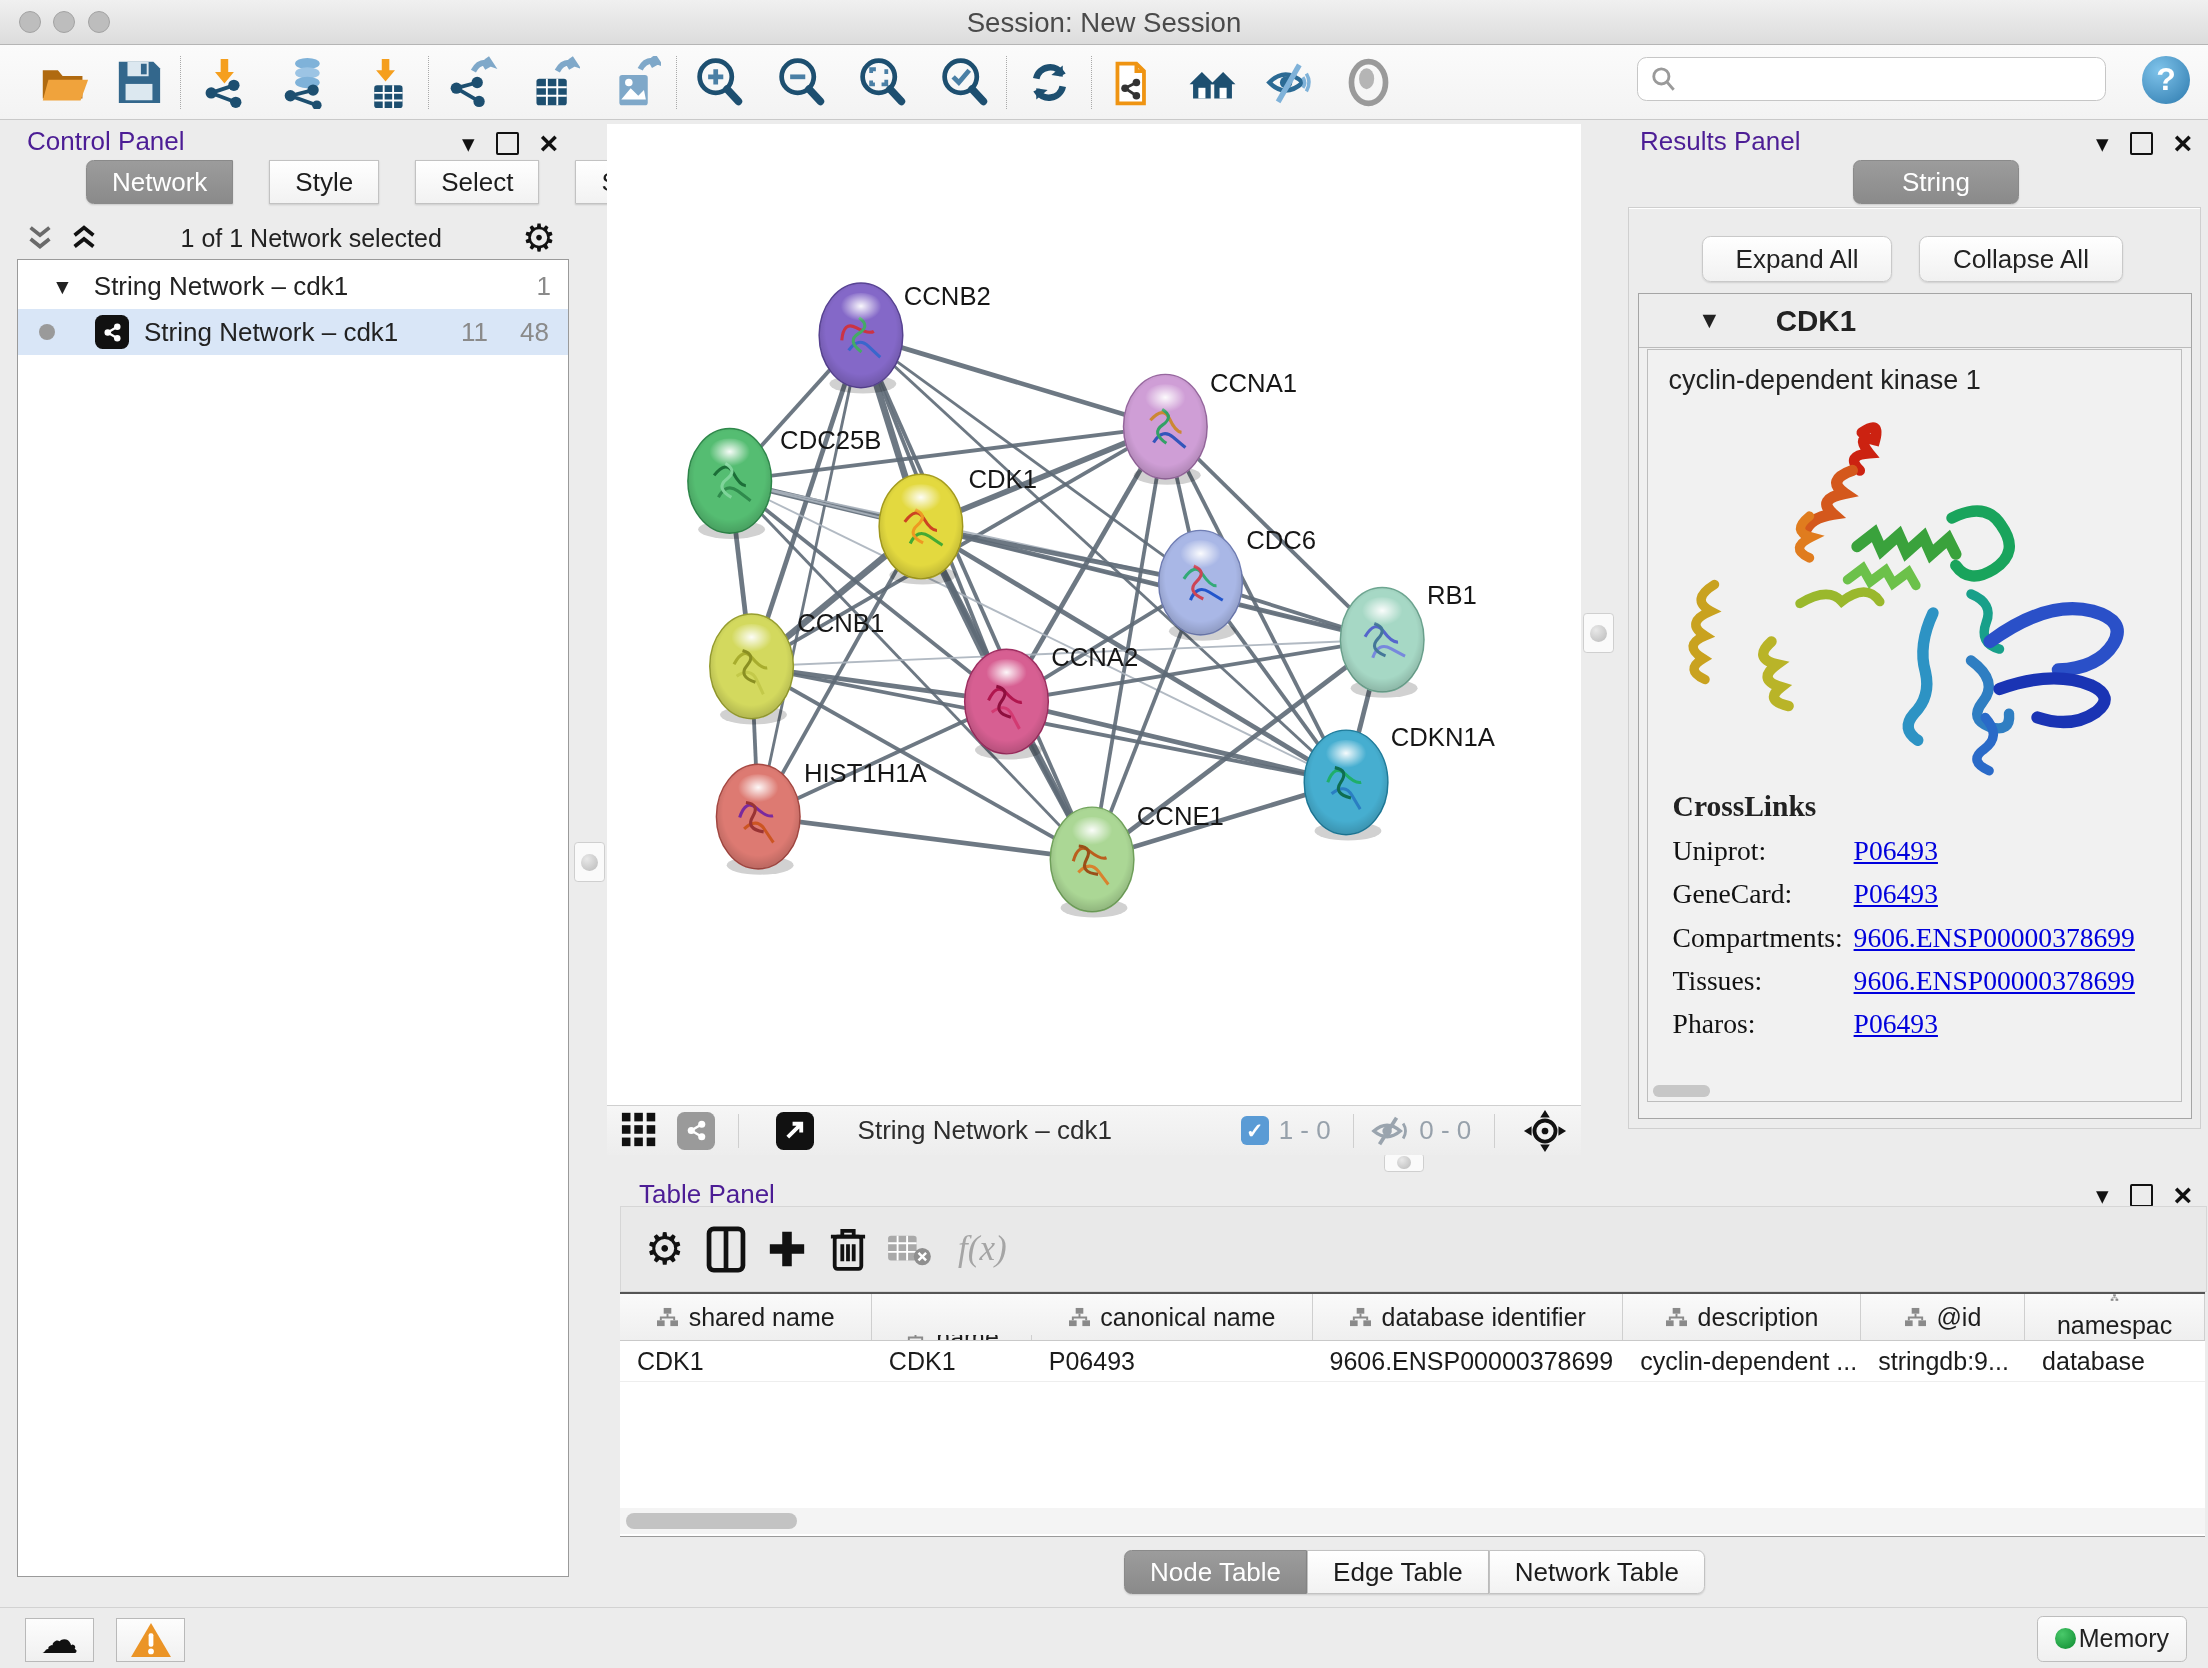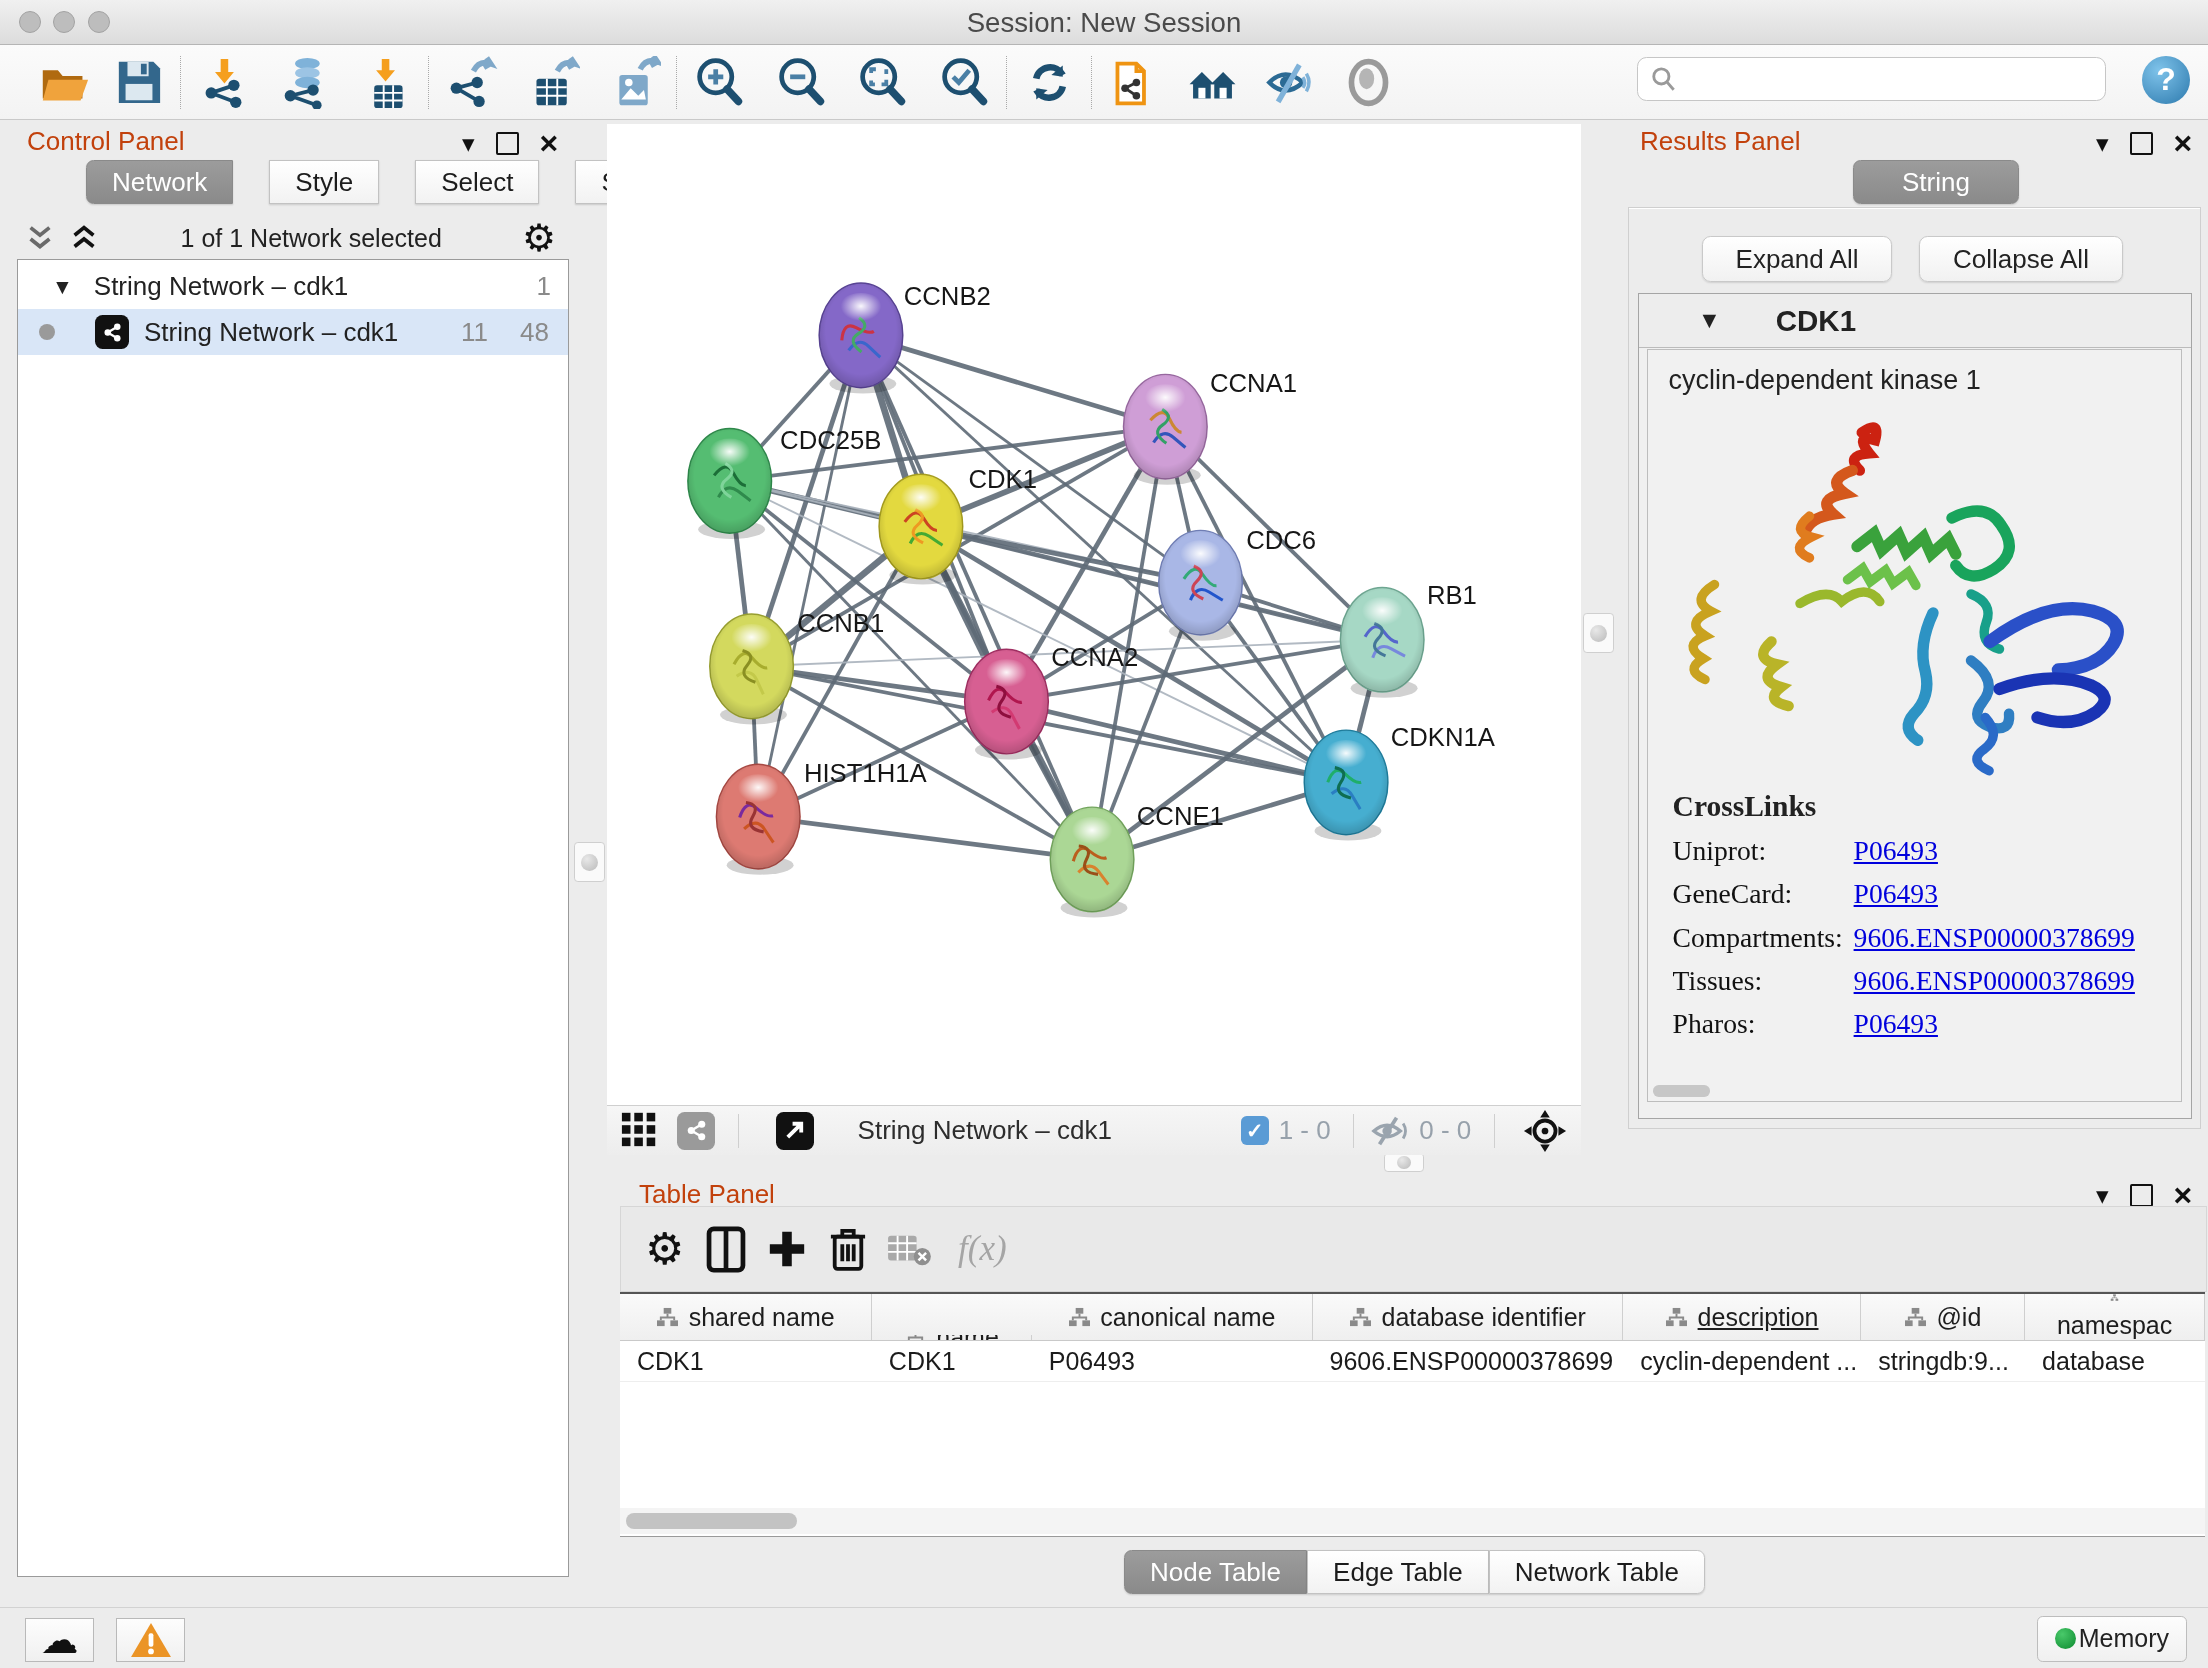--- a/index.html
+++ b/index.html
@@ -17,21 +17,21 @@
     background:linear-gradient(#fbfbfb,#f3f3f3);border-bottom:1px solid #c9c9c9;
     display:flex;align-items:center;}
   .tb-icon{width:53px;height:53px;display:flex;align-items:center;justify-content:center;flex:0 0 auto;}
   .tb-sep{width:1px;height:53px;border-left:1.9px dotted #a9a9a9;margin:0 15px;flex:0 0 auto;}
   .search-box{position:absolute;left:1637px;top:12.4px;width:469px;height:44px;background:#fff;
     border:1.9px solid #c6c6c6;border-radius:9.5px;display:flex;align-items:center;padding-left:11.4px;box-sizing:border-box;}
   .help-circle{position:absolute;left:2142px;top:10.5px;width:48px;height:48px;border-radius:50%;
     background:radial-gradient(circle at 35% 30%,#7fc3ea,#2c79ad);color:#fff;font-size:32px;font-weight:bold;
     display:flex;align-items:center;justify-content:center;}
   
-  .panel-title{font-size:26px;color:#c2410c;}
+  .panel-title{font-size:26px;color:#4c1d95;}
   .win-ctrls{position:absolute;display:flex;align-items:center;gap:21px;}
   .caret{font-size:25px;color:#111;line-height:1;}
   .sq{width:19px;height:19px;border:2.9px solid #111;border-radius:1.9px;display:inline-block;}
   .xx{font-size:32px;font-weight:bold;color:#111;line-height:1;}
   .tab{height:42px;border:1px solid #c2c2c2;background:linear-gradient(#ffffff,#f2f2f2);
     display:flex;align-items:center;justify-content:center;font-size:26px;color:#1c1c1c;
     padding:0 25px;box-shadow:0 1px 1.9px rgba(0,0,0,.15);}
   .tab.sel{background:linear-gradient(#9c9c9c,#8a8a8a);color:#fff;border-color:#8a8a8a;}
   .tab:first-child{border-radius:7.6px 0 0 7.6px;}
   .tab:last-child{border-radius:0 7.6px 7.6px 0;}
@@ -701,21 +701,21 @@
             <svg width="23" height="21" viewBox="0 0 24 22">
               <g fill="#8a8a8a">
                 <rect x="8" y="1" width="8" height="6"></rect>
                 <rect x="1" y="14" width="8" height="6"></rect>
                 <rect x="15" y="14" width="8" height="6"></rect>
               </g>
               <path d="M12 7 V11 M5 14 V11 H19 V14" stroke="#8a8a8a" stroke-width="2" fill="none"></path>
             </svg>
             <span>database identifier</span>
           </div>
-          <div class="th" style="width: 238px; text-decoration: underline;">
+          <div class="th" style="width: 238px;">
             <svg width="23" height="21" viewBox="0 0 24 22">
               <g fill="#8a8a8a">
                 <rect x="8" y="1" width="8" height="6"></rect>
                 <rect x="1" y="14" width="8" height="6"></rect>
                 <rect x="15" y="14" width="8" height="6"></rect>
               </g>
               <path d="M12 7 V11 M5 14 V11 H19 V14" stroke="#8a8a8a" stroke-width="2" fill="none"></path>
             </svg>
             <span>description</span>
           </div>

